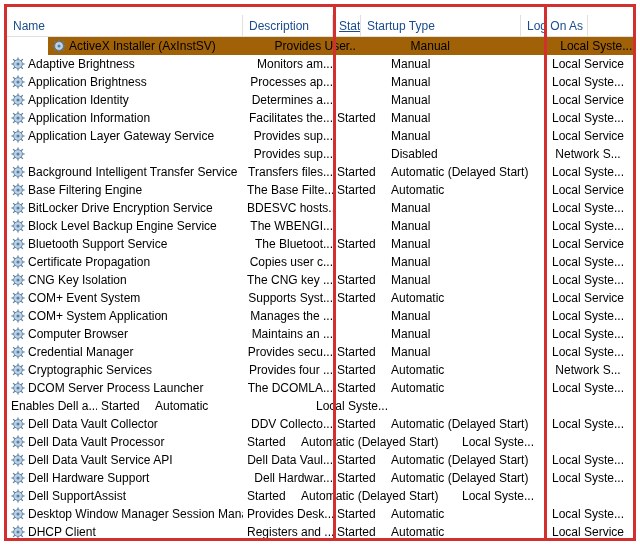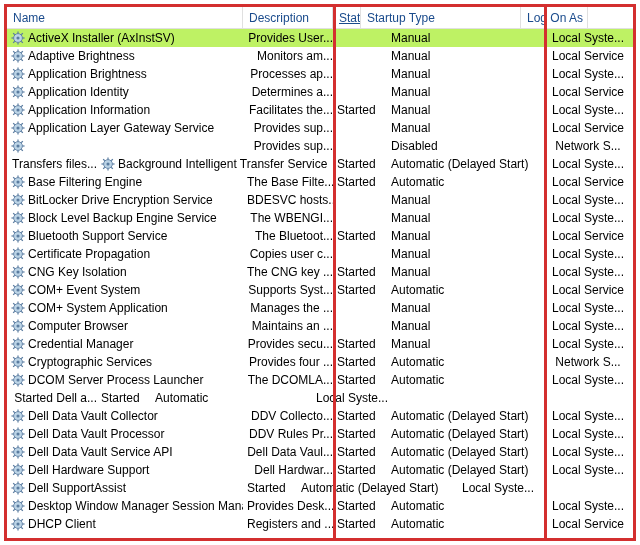--- a/index.html
+++ b/index.html
@@ -18,37 +18,39 @@
     height: 537px;
     overflow: hidden;
     background: #fff;
   }
   .header-row {
     display: flex;
     height: 22px;
     line-height: 22px;
     border-bottom: 1px solid #e0e0e0;
     background: #fff;
+    margin-top: 8px;
   }
   .header-cell {
     padding-left: 6px;
     border-right: 1px solid #e0e0e0;
     color: #1a4b8c;
     font-weight: normal;
     cursor: default;
     overflow: hidden;
     white-space: nowrap;
   }
   .row {
     display: flex;
     height: 18px;
     line-height: 18px;
   }
   .row.selected {
-    background: #bef264;
+    background: #a16207;
+    margin-left: 41px;
   }
   .cell {
     padding-left: 4px;
     overflow: hidden;
     white-space: nowrap;
     text-overflow: clip;
   }
   .name-cell {
     display: flex;
     align-items: center;
@@ -266,40 +268,40 @@
               </g>
             </svg>
           </span>
         </div>
         <div class="cell col-desc">Provides sup...</div>
         <div class="cell col-status"></div>
         <div class="cell col-start">Disabled</div>
         <div class="cell col-logon">Network S...</div>
       </div>
       <div class="row">
+        <div class="cell col-name name-cell">
+          <span class="svc-icon">
+            <svg viewBox="0 0 16 16" width="14" height="14">
+              <circle cx="8" cy="8" r="5" fill="#bcd4e6" stroke="#5a7ca0" stroke-width="1"></circle>
+              <circle cx="8" cy="8" r="1.8" fill="#5a7ca0"></circle>
+              <g stroke="#5a7ca0" stroke-width="1.4">
+                <line x1="8" y1="0.5" x2="8" y2="3"></line>
+                <line x1="8" y1="13" x2="8" y2="15.5"></line>
+                <line x1="0.5" y1="8" x2="3" y2="8"></line>
+                <line x1="13" y1="8" x2="15.5" y2="8"></line>
+                <line x1="2.5" y1="2.5" x2="4.3" y2="4.3"></line>
+                <line x1="11.7" y1="11.7" x2="13.5" y2="13.5"></line>
+                <line x1="13.5" y1="2.5" x2="11.7" y2="4.3"></line>
+                <line x1="4.3" y1="11.7" x2="2.5" y2="13.5"></line>
+              </g>
+            </svg>
+          </span>
+          <span>Background Intelligent Transfer Service</span>
+        </div>
         <div class="cell col-desc">Transfers files...</div>
-        <div class="cell col-name name-cell">
-          <span class="svc-icon">
-            <svg viewBox="0 0 16 16" width="14" height="14">
-              <circle cx="8" cy="8" r="5" fill="#bcd4e6" stroke="#5a7ca0" stroke-width="1"></circle>
-              <circle cx="8" cy="8" r="1.8" fill="#5a7ca0"></circle>
-              <g stroke="#5a7ca0" stroke-width="1.4">
-                <line x1="8" y1="0.5" x2="8" y2="3"></line>
-                <line x1="8" y1="13" x2="8" y2="15.5"></line>
-                <line x1="0.5" y1="8" x2="3" y2="8"></line>
-                <line x1="13" y1="8" x2="15.5" y2="8"></line>
-                <line x1="2.5" y1="2.5" x2="4.3" y2="4.3"></line>
-                <line x1="11.7" y1="11.7" x2="13.5" y2="13.5"></line>
-                <line x1="13.5" y1="2.5" x2="11.7" y2="4.3"></line>
-                <line x1="4.3" y1="11.7" x2="2.5" y2="13.5"></line>
-              </g>
-            </svg>
-          </span>
-          <span>Background Intelligent Transfer Service</span>
-        </div>
         <div class="cell col-status">Started</div>
         <div class="cell col-start">Automatic (Delayed Start)</div>
         <div class="cell col-logon">Local Syste...</div>
       </div>
       <div class="row">
         <div class="cell col-name name-cell">
           <span class="svc-icon">
             <svg viewBox="0 0 16 16" width="14" height="14">
               <circle cx="8" cy="8" r="5" fill="#bcd4e6" stroke="#5a7ca0" stroke-width="1"></circle>
               <circle cx="8" cy="8" r="1.8" fill="#5a7ca0"></circle>
@@ -591,21 +593,21 @@
             </svg>
           </span>
           <span>DCOM Server Process Launcher</span>
         </div>
         <div class="cell col-desc">The DCOMLA...</div>
         <div class="cell col-status">Started</div>
         <div class="cell col-start">Automatic</div>
         <div class="cell col-logon">Local Syste...</div>
       </div>
       <div class="row">
-        <div class="cell col-desc">Started Dell a...</div>
+        <div class="cell col-desc">Enables Dell a...</div>
         <div class="cell col-status">Started</div>
         <div class="cell col-start">Automatic</div>
         <div class="cell col-logon">Local Syste...</div>
       </div>
       <div class="row">
         <div class="cell col-name name-cell">
           <span class="svc-icon">
             <svg viewBox="0 0 16 16" width="14" height="14">
               <circle cx="8" cy="8" r="5" fill="#bcd4e6" stroke="#5a7ca0" stroke-width="1"></circle>
               <circle cx="8" cy="8" r="1.8" fill="#5a7ca0"></circle>
@@ -641,21 +643,20 @@
                 <line x1="13" y1="8" x2="15.5" y2="8"></line>
                 <line x1="2.5" y1="2.5" x2="4.3" y2="4.3"></line>
                 <line x1="11.7" y1="11.7" x2="13.5" y2="13.5"></line>
                 <line x1="13.5" y1="2.5" x2="11.7" y2="4.3"></line>
                 <line x1="4.3" y1="11.7" x2="2.5" y2="13.5"></line>
               </g>
             </svg>
           </span>
           <span>Dell Data Vault Processor</span>
         </div>
-        <div class="cell col-desc">DDV Rules Pr...</div>
         <div class="cell col-status">Started</div>
         <div class="cell col-start">Automatic (Delayed Start)</div>
         <div class="cell col-logon">Local Syste...</div>
       </div>
       <div class="row">
         <div class="cell col-name name-cell">
           <span class="svc-icon">
             <svg viewBox="0 0 16 16" width="14" height="14">
               <circle cx="8" cy="8" r="5" fill="#bcd4e6" stroke="#5a7ca0" stroke-width="1"></circle>
               <circle cx="8" cy="8" r="1.8" fill="#5a7ca0"></circle>

